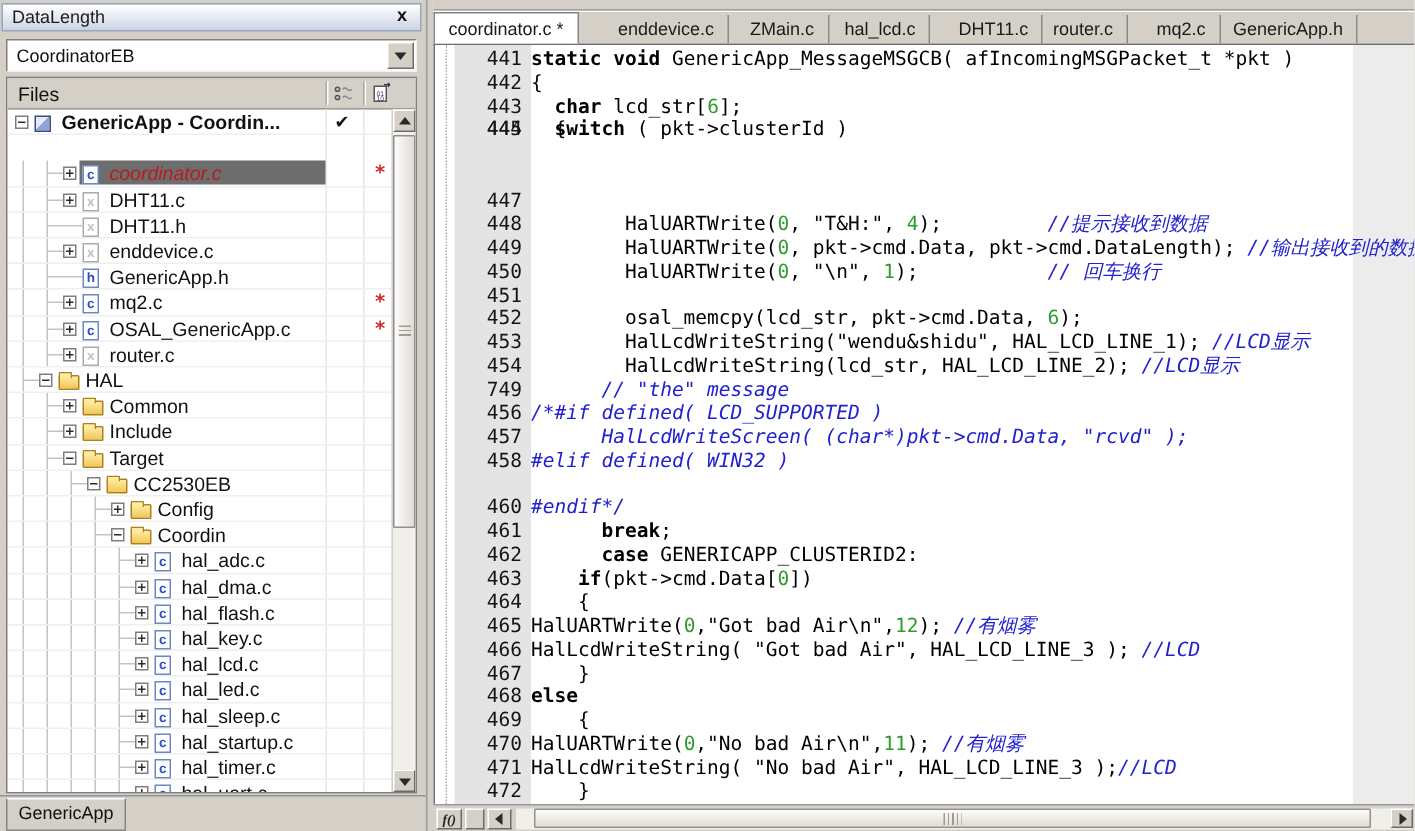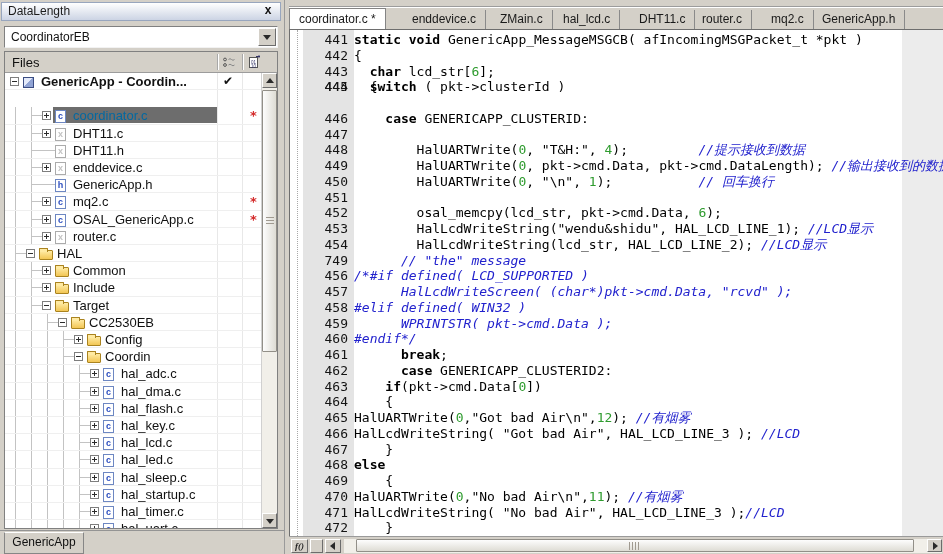--- a/index.html
+++ b/index.html
@@ -32,21 +32,21 @@
   .col-sep { position:absolute; top:21px; bottom:0; width:1px; background:#e8e8e8; }
   .tree { position:absolute; left:0; top:21px; right:16px; bottom:0; overflow:hidden; }
   .tr-row { position:absolute; left:0; width:100%; height:17.2px; border-bottom:1px solid #efefef; font-size:13px; color:#111; }
   .tr-row .lbl { position:absolute; top:1px; white-space:nowrap; line-height:15px; }
   .guide { position:absolute; top:0; bottom:0; width:1px; background:#c3c3c3; }
   .stub  { position:absolute; top:8px; height:1px; background:#c3c3c3; }
   .exp { position:absolute; top:4px; width:9px; height:9px; background:#fff; border:1px solid #7e7e7e; }
   .exp::before { content:""; position:absolute; left:1px; top:3px; width:5px; height:1px; background:#2c2c2c; }
   .exp.plus::after { content:""; position:absolute; left:3px; top:1px; width:1px; height:5px; background:#2c2c2c; }
   .hl { position:absolute; top:0; height:16px; background:#6d6d6d; }
-  .tr-row.sel .lbl { color:#0369a1; }
+  .tr-row.sel .lbl { color:#b91c1c;font-style:italic; }
   .ic { position:absolute; top:3px; }
   .icon-folder { width:14px; height:10px; top:5px; background:linear-gradient(#ffeaa2,#f2c654); border:1px solid #aa831f; border-radius:1px; }
   .icon-folder::before { content:""; position:absolute; left:-1px; top:-3px; width:7px; height:3px; background:#ffeaa2; border:1px solid #aa831f; border-bottom:none; border-radius:1px 1px 0 0; }
   .icon-file { width:11px; height:13px; background:#fff; border:1px solid #6d87c2; font:bold 9px/11px "Liberation Sans",sans-serif; color:#2d4fc0; text-align:center; }
   .icon-file.gray { border-color:#ababab; color:#c2c2c2; }
   .icon-proj { width:11px; height:11px; top:4px; background:linear-gradient(135deg,#e4eafa 0 45%,#90a3d4 45%); border:1px solid #3a4c82; }
   .mark-check { position:absolute; left:218px; top:1px; font-size:12px; color:#111; }
   .mark-star  { position:absolute; left:245px; top:4px; font:bold 13px/10px "DejaVu Sans",sans-serif; color:#d42a2a; }
 
   
@@ -407,34 +407,32 @@
   <div class="code">
     <div class="code-rightband"></div>
     <div class="gutter-bg"></div>
     <div class="bp-margin-line"></div>
     <div class="code-lines" id="codelines">
         <div class="cl" style="top: 2px;"><span class="ln">441</span><span class="sg-k">static</span><span class="sg-p"> </span><span class="sg-k">void</span><span class="sg-p"> GenericApp_MessageMSGCB( afIncomingMSGPacket_t *pkt )</span></div>
         <div class="cl" style="top: 17.75px;"><span class="ln">442</span><span class="sg-p">{</span></div>
         <div class="cl" style="top: 33.5px;"><span class="ln">443</span><span class="sg-p">  </span><span class="sg-k">char</span><span class="sg-p"> lcd_str[</span><span class="sg-n">6</span><span class="sg-p">];</span></div>
         <div class="cl" style="top: 49.25px;"><span class="ln">444</span><span class="sg-p">  </span><span class="sg-k">switch</span><span class="sg-p"> ( pkt-&gt;clusterId )</span></div>
         <div class="cl" style="top: 49px;"><span class="ln">445</span><span class="sg-p">  {</span></div>
-        <div class="cl" style="top: 80.75px;"><span class="ln">446</span><span class="sg-p">    </span><span class="sg-k">case</span><span class="sg-p"> GENERICAPP_CLUSTERID:</span></div>
         <div class="cl" style="top: 96.5px;"><span class="ln">447</span></div>
         <div class="cl" style="top: 112.25px;"><span class="ln">448</span><span class="sg-p">        HalUARTWrite(</span><span class="sg-n">0</span><span class="sg-p">, "T&amp;H:", </span><span class="sg-n">4</span><span class="sg-p">);         </span><span class="sg-c">//提示接收到数据</span></div>
         <div class="cl" style="top: 128px;"><span class="ln">449</span><span class="sg-p">        HalUARTWrite(</span><span class="sg-n">0</span><span class="sg-p">, pkt-&gt;cmd.Data, pkt-&gt;cmd.DataLength); </span><span class="sg-c">//输出接收到的数据</span></div>
         <div class="cl" style="top: 143.75px;"><span class="ln">450</span><span class="sg-p">        HalUARTWrite(</span><span class="sg-n">0</span><span class="sg-p">, "\n", </span><span class="sg-n">1</span><span class="sg-p">);           </span><span class="sg-c">// 回车换行</span></div>
         <div class="cl" style="top: 159.5px;"><span class="ln">451</span></div>
         <div class="cl" style="top: 175.25px;"><span class="ln">452</span><span class="sg-p">        osal_memcpy(lcd_str, pkt-&gt;cmd.Data, </span><span class="sg-n">6</span><span class="sg-p">);</span></div>
         <div class="cl" style="top: 191px;"><span class="ln">453</span><span class="sg-p">        HalLcdWriteString("wendu&amp;shidu", HAL_LCD_LINE_1); </span><span class="sg-c">//LCD显示</span></div>
         <div class="cl" style="top: 206.75px;"><span class="ln">454</span><span class="sg-p">        HalLcdWriteString(lcd_str, HAL_LCD_LINE_2); </span><span class="sg-c">//LCD显示</span></div>
         <div class="cl" style="top: 222.5px;"><span class="ln">749</span><span class="sg-p">      </span><span class="sg-c">// "the" message</span></div>
         <div class="cl" style="top: 238.25px;"><span class="ln">456</span><span class="sg-c">/*#if defined( LCD_SUPPORTED )</span></div>
         <div class="cl" style="top: 254px;"><span class="ln">457</span><span class="sg-c">      HalLcdWriteScreen( (char*)pkt-&gt;cmd.Data, "rcvd" );</span></div>
         <div class="cl" style="top: 269.75px;"><span class="ln">458</span><span class="sg-c">#elif defined( WIN32 )</span></div>
-        <div class="cl" style="top: 285.5px;"><span class="ln">459</span><span class="sg-c">      WPRINTSTR( pkt-&gt;cmd.Data );</span></div>
         <div class="cl" style="top: 301.25px;"><span class="ln">460</span><span class="sg-c">#endif*/</span></div>
         <div class="cl" style="top: 317px;"><span class="ln">461</span><span class="sg-p">      </span><span class="sg-k">break</span><span class="sg-p">;</span></div>
         <div class="cl" style="top: 332.75px;"><span class="ln">462</span><span class="sg-p">      </span><span class="sg-k">case</span><span class="sg-p"> GENERICAPP_CLUSTERID2:</span></div>
         <div class="cl" style="top: 348.5px;"><span class="ln">463</span><span class="sg-p">    </span><span class="sg-k">if</span><span class="sg-p">(pkt-&gt;cmd.Data[</span><span class="sg-n">0</span><span class="sg-p">])</span></div>
         <div class="cl" style="top: 364.25px;"><span class="ln">464</span><span class="sg-p">    {</span></div>
         <div class="cl" style="top: 380px;"><span class="ln">465</span><span class="sg-p">HalUARTWrite(</span><span class="sg-n">0</span><span class="sg-p">,"Got bad Air\n",</span><span class="sg-n">12</span><span class="sg-p">); </span><span class="sg-c">//有烟雾</span></div>
         <div class="cl" style="top: 395.75px;"><span class="ln">466</span><span class="sg-p">HalLcdWriteString( "Got bad Air", HAL_LCD_LINE_3 ); </span><span class="sg-c">//LCD</span></div>
         <div class="cl" style="top: 411.5px;"><span class="ln">467</span><span class="sg-p">    }</span></div>
         <div class="cl" style="top: 427.25px;"><span class="ln">468</span><span class="sg-k">else</span></div>
         <div class="cl" style="top: 443px;"><span class="ln">469</span><span class="sg-p">    {</span></div>

